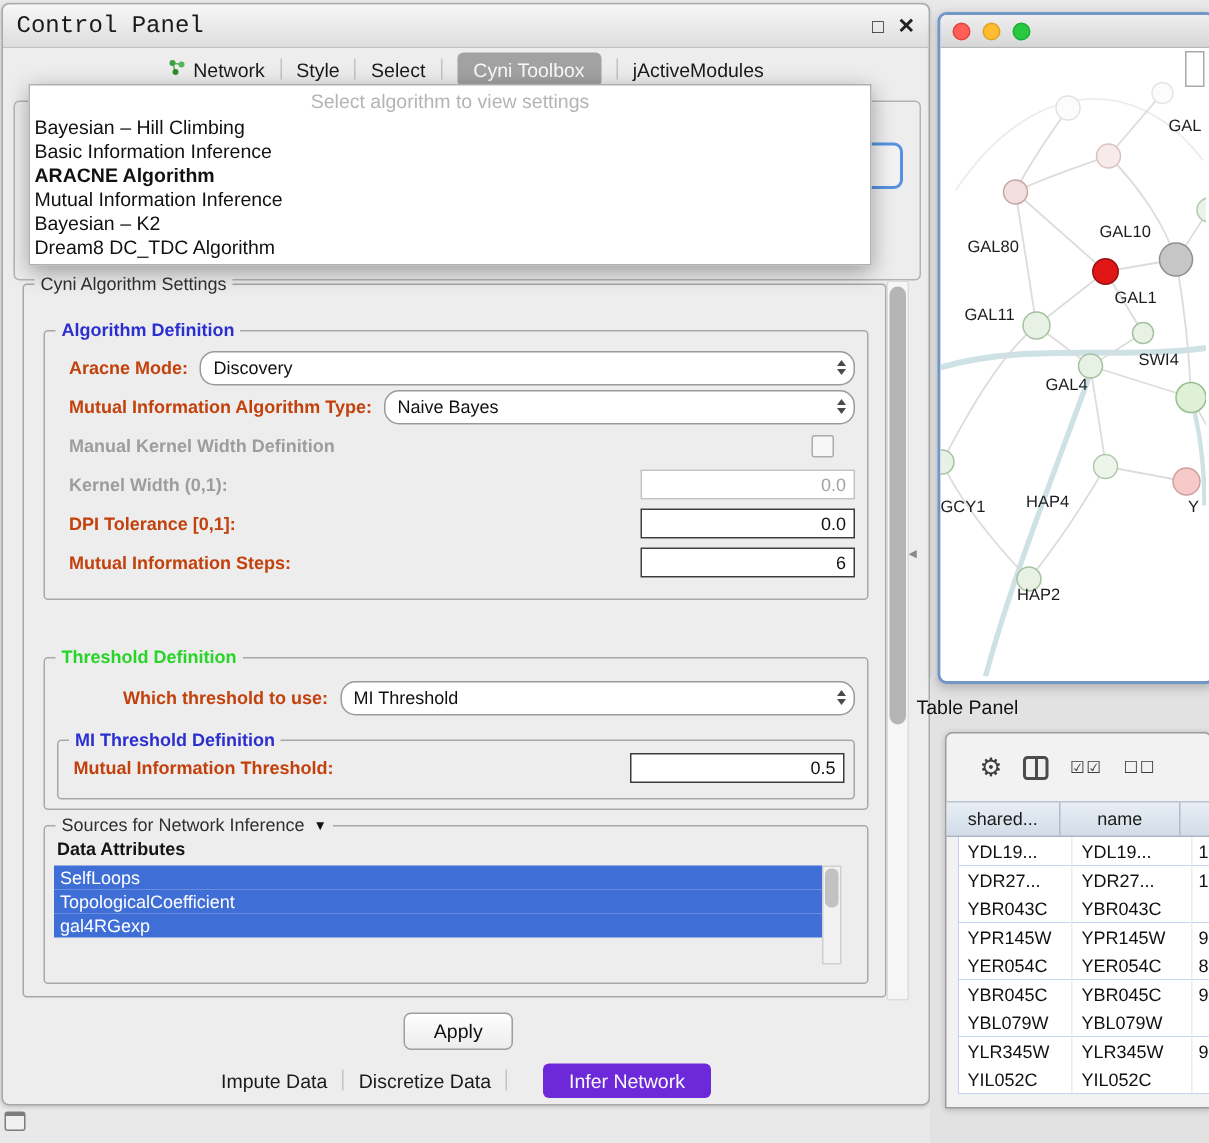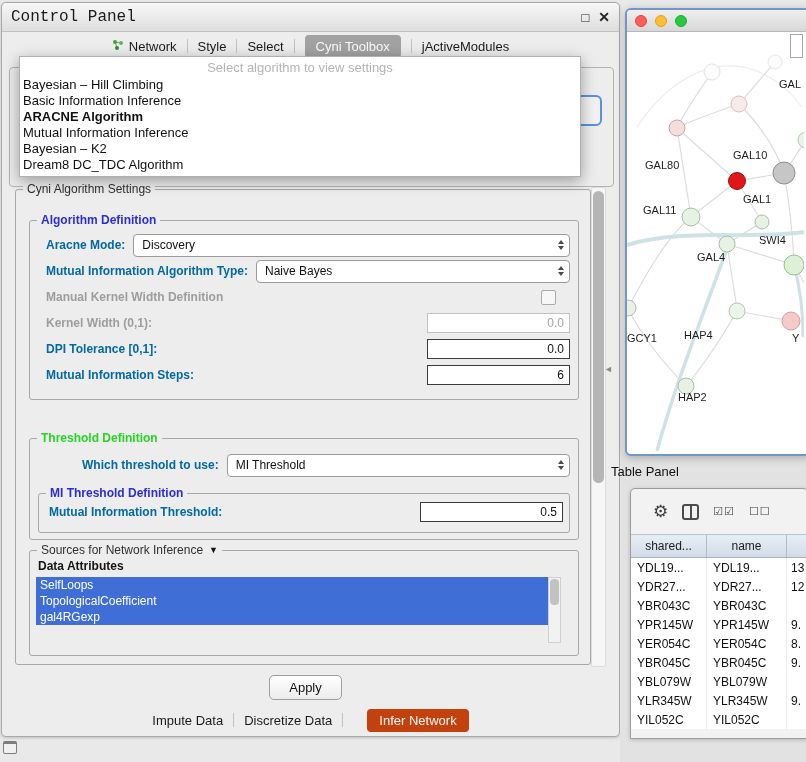--- a/index.html
+++ b/index.html
@@ -40,25 +40,25 @@
   .gb-title { position:absolute; top:-8px; left:7px; background:#ededed; padding:0 4px;
         font-size:12px; color:#303030; white-space:nowrap; }
   .gb-title.blue  { color:#2b2fd0; font-weight:bold; }
   .gb-title.green { color:#27d427; font-weight:bold; }
 
   .settings { left:13px; top:186px; width:574px; height:474px; }
   .algo-def { left:13px; top:30px; width:548px; height:178px; }
   .rows { position:absolute; left:0; right:0; top:12px; display:flex; flex-direction:column;
         gap:2px; padding:0 8px 0 16px; }
   .row { height:24px; display:flex; align-items:center; }
-  .lbl { font-size:12px; font-weight:bold; color:#0369a1; white-space:nowrap; }
+  .lbl { font-size:12px; font-weight:bold; color:#c2410c; white-space:nowrap; }
   .lbl.dis { color:#9d9d9d; }
 
   .combo { flex:1; margin-left:8px; display:flex; align-items:center; height:21px;
-        background:#ffffff; border:1px solid #9a9a9a; border-radius:4px;
+        background:#ffffff; border:1px solid #9a9a9a; border-radius:10px;
         font-size:12px; padding:0 5px 0 8px; }
   .combo .val { flex:1; color:#111; }
   .spin { display:flex; flex-direction:column; gap:2px; align-items:center; margin-left:6px; }
   .tri-up   { width:0; height:0; border-left:3.5px solid transparent; border-right:3.5px solid transparent; border-bottom:4px solid #4a4a4a; }
   .tri-down { width:0; height:0; border-left:3.5px solid transparent; border-right:3.5px solid transparent; border-top:4px solid #4a4a4a; }
 
   .field { width:131px; margin-left:auto; height:18px; border:1px solid #3c3c3c; background:#fff;
         font-size:12px; color:#111; display:flex; align-items:center; justify-content:flex-end;
         padding:0 5px; }
   .field.dis { border-color:#c2c2c2; color:#a2a2a2; }
@@ -90,21 +90,21 @@
         background:#f6f6f6; border:1px solid #dcdcdc; border-radius:2px; }
   .cp-thumb { position:absolute; left:1px; right:1px; top:3px; height:292px;
         background:#b5b5b5; border-radius:6px; }
 
   .apply { position:absolute; left:267px; top:672px; width:71px; height:23px;
         background:linear-gradient(#ffffff,#ececec); border:1px solid #9e9e9e; border-radius:5px;
         font-size:13px; color:#111; display:flex; align-items:center; justify-content:center; }
 
   .bottom-tabs { position:absolute; left:0; right:0; top:704px; height:26px; display:flex;
         align-items:center; justify-content:center; font-size:13px; color:#1a1a1a; }
-  .btab.active { background:#c2410c; color:#fafafa; border-radius:4px; padding:4px 12px;margin-left:14px; }
+  .btab.active { background:#6d28d9; color:#fafafa; border-radius:4px; padding:4px 17px;margin-left:14px; }
 
   .collapse { position:absolute; left:604px; top:364px; font-size:9px; color:#8a8a8a; }
 
   
   .right-lower { position:absolute; left:620px; top:452px; width:186px; height:310px; background:#e2e2e2; }
 
   .netwin { position:absolute; left:625px; top:8px; width:181px; height:444px;
         border:2px solid #7396c8; border-radius:6px; background:#ffffff; overflow:hidden;
         box-shadow:0 2px 8px rgba(0,0,0,.25); }
   .net-titlebar { height:21px; background:linear-gradient(#efefef,#d7d7d7);
@@ -129,21 +129,21 @@
   .colicon { width:13px; height:12px; border:2px solid #4c4c4c; border-radius:3px; position:relative; }
   .colicon::after { content:""; position:absolute; left:50%; top:0; bottom:0; width:2px;
         background:#4c4c4c; transform:translateX(-50%); }
   .cbpair { font-size:11px; color:#3d3d3d; letter-spacing:1px; }
 
   .thead { display:flex; height:22px; background:linear-gradient(#e8eef5,#d2dce8);
         border-top:1px solid #b9c2cf; border-bottom:1px solid #a8b2c0; font-size:12px; color:#1c1c1c; }
   .th { display:flex; align-items:center; justify-content:center; border-right:1px solid #b3bcc9;
         box-sizing:border-box; }
   .th1 { width:76px; } .th2 { width:80px; } .th3 { flex:1; }
-  .tbody { background:#1d4ed8; }
+  .tbody { background:#1d4ed8;margin-left:8px; }
   .trow { display:flex; height:19px; background:#ffffff; font-size:12px; color:#111; }
   .td { display:flex; align-items:center; border-right:1px solid #ececec; box-sizing:border-box;
         padding-left:6px; overflow:hidden; white-space:nowrap; }
   .td1 { width:76px; } .td2 { width:80px; } .td3 { flex:1; padding-left:4px; }
 
   .corner-icon { position:absolute; left:3px; top:741px; width:12px; height:9px;
         border:1px solid #7d7d7d; border-top:3px solid #7d7d7d; border-radius:2px; background:#f0f0f0; }
 </style>
 </head>
 <body>

